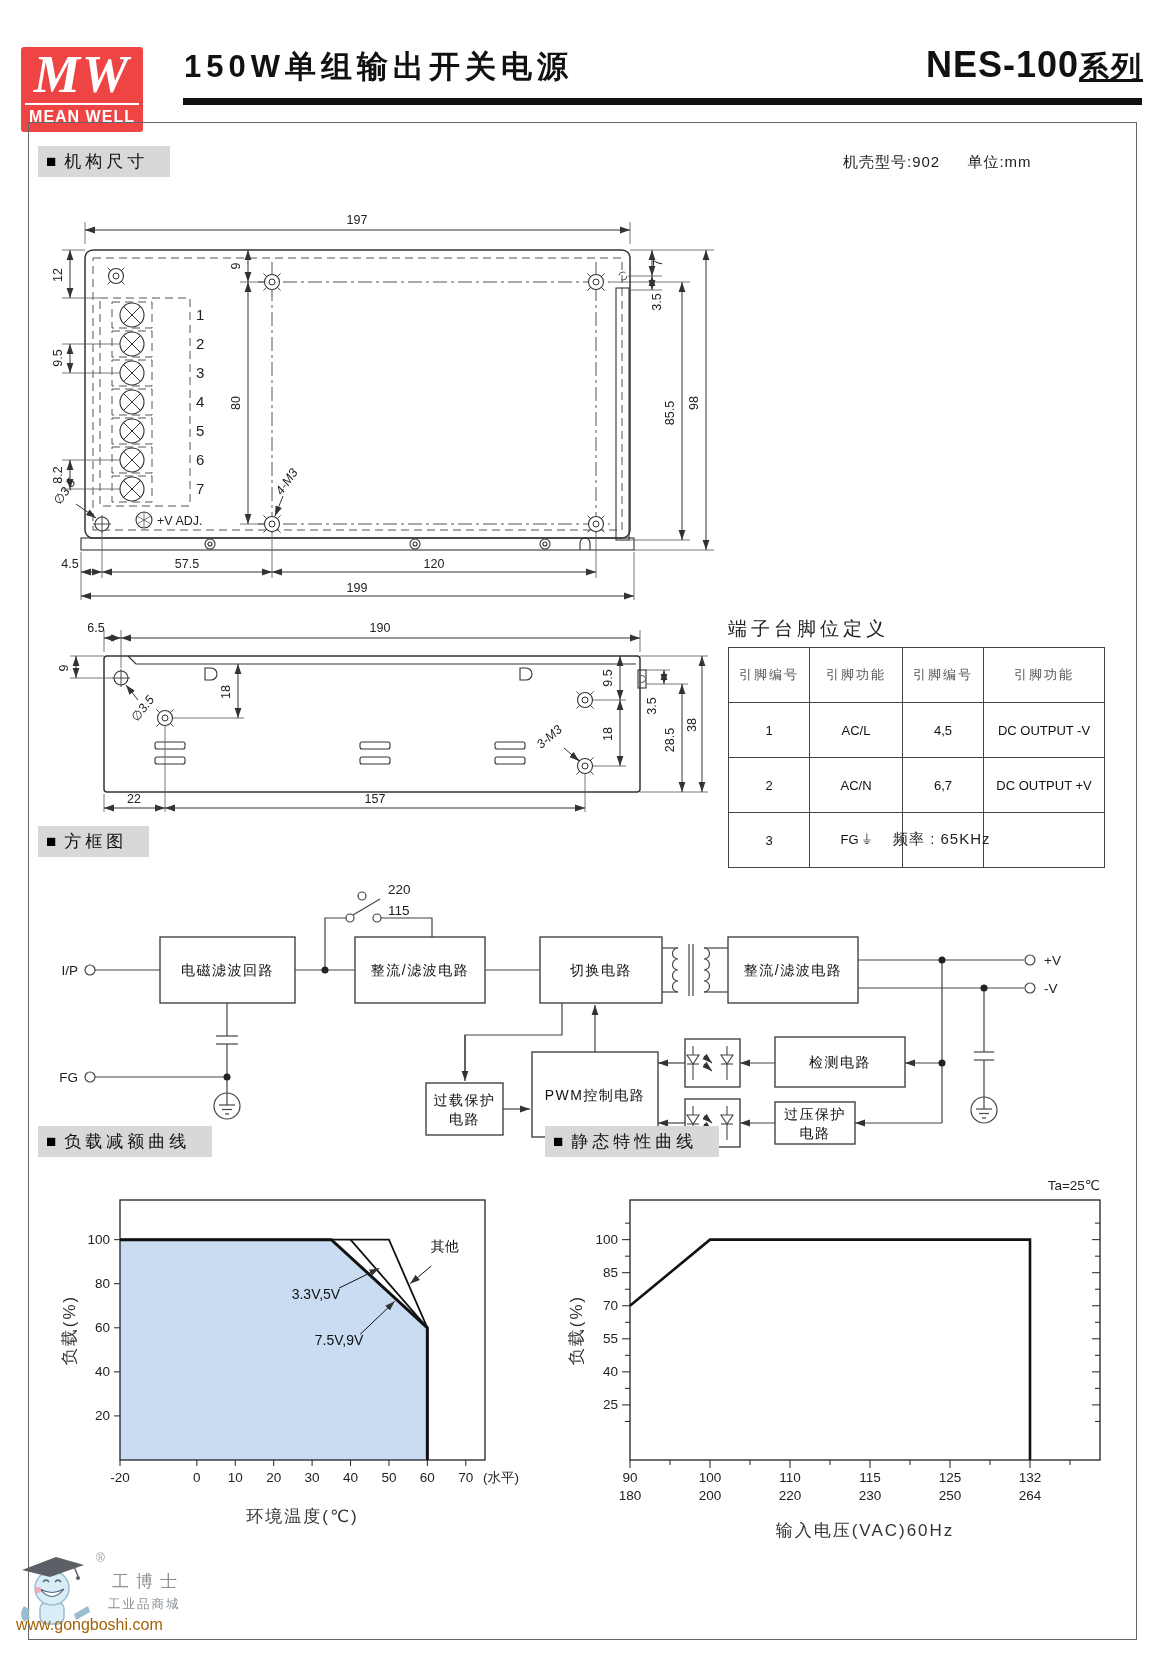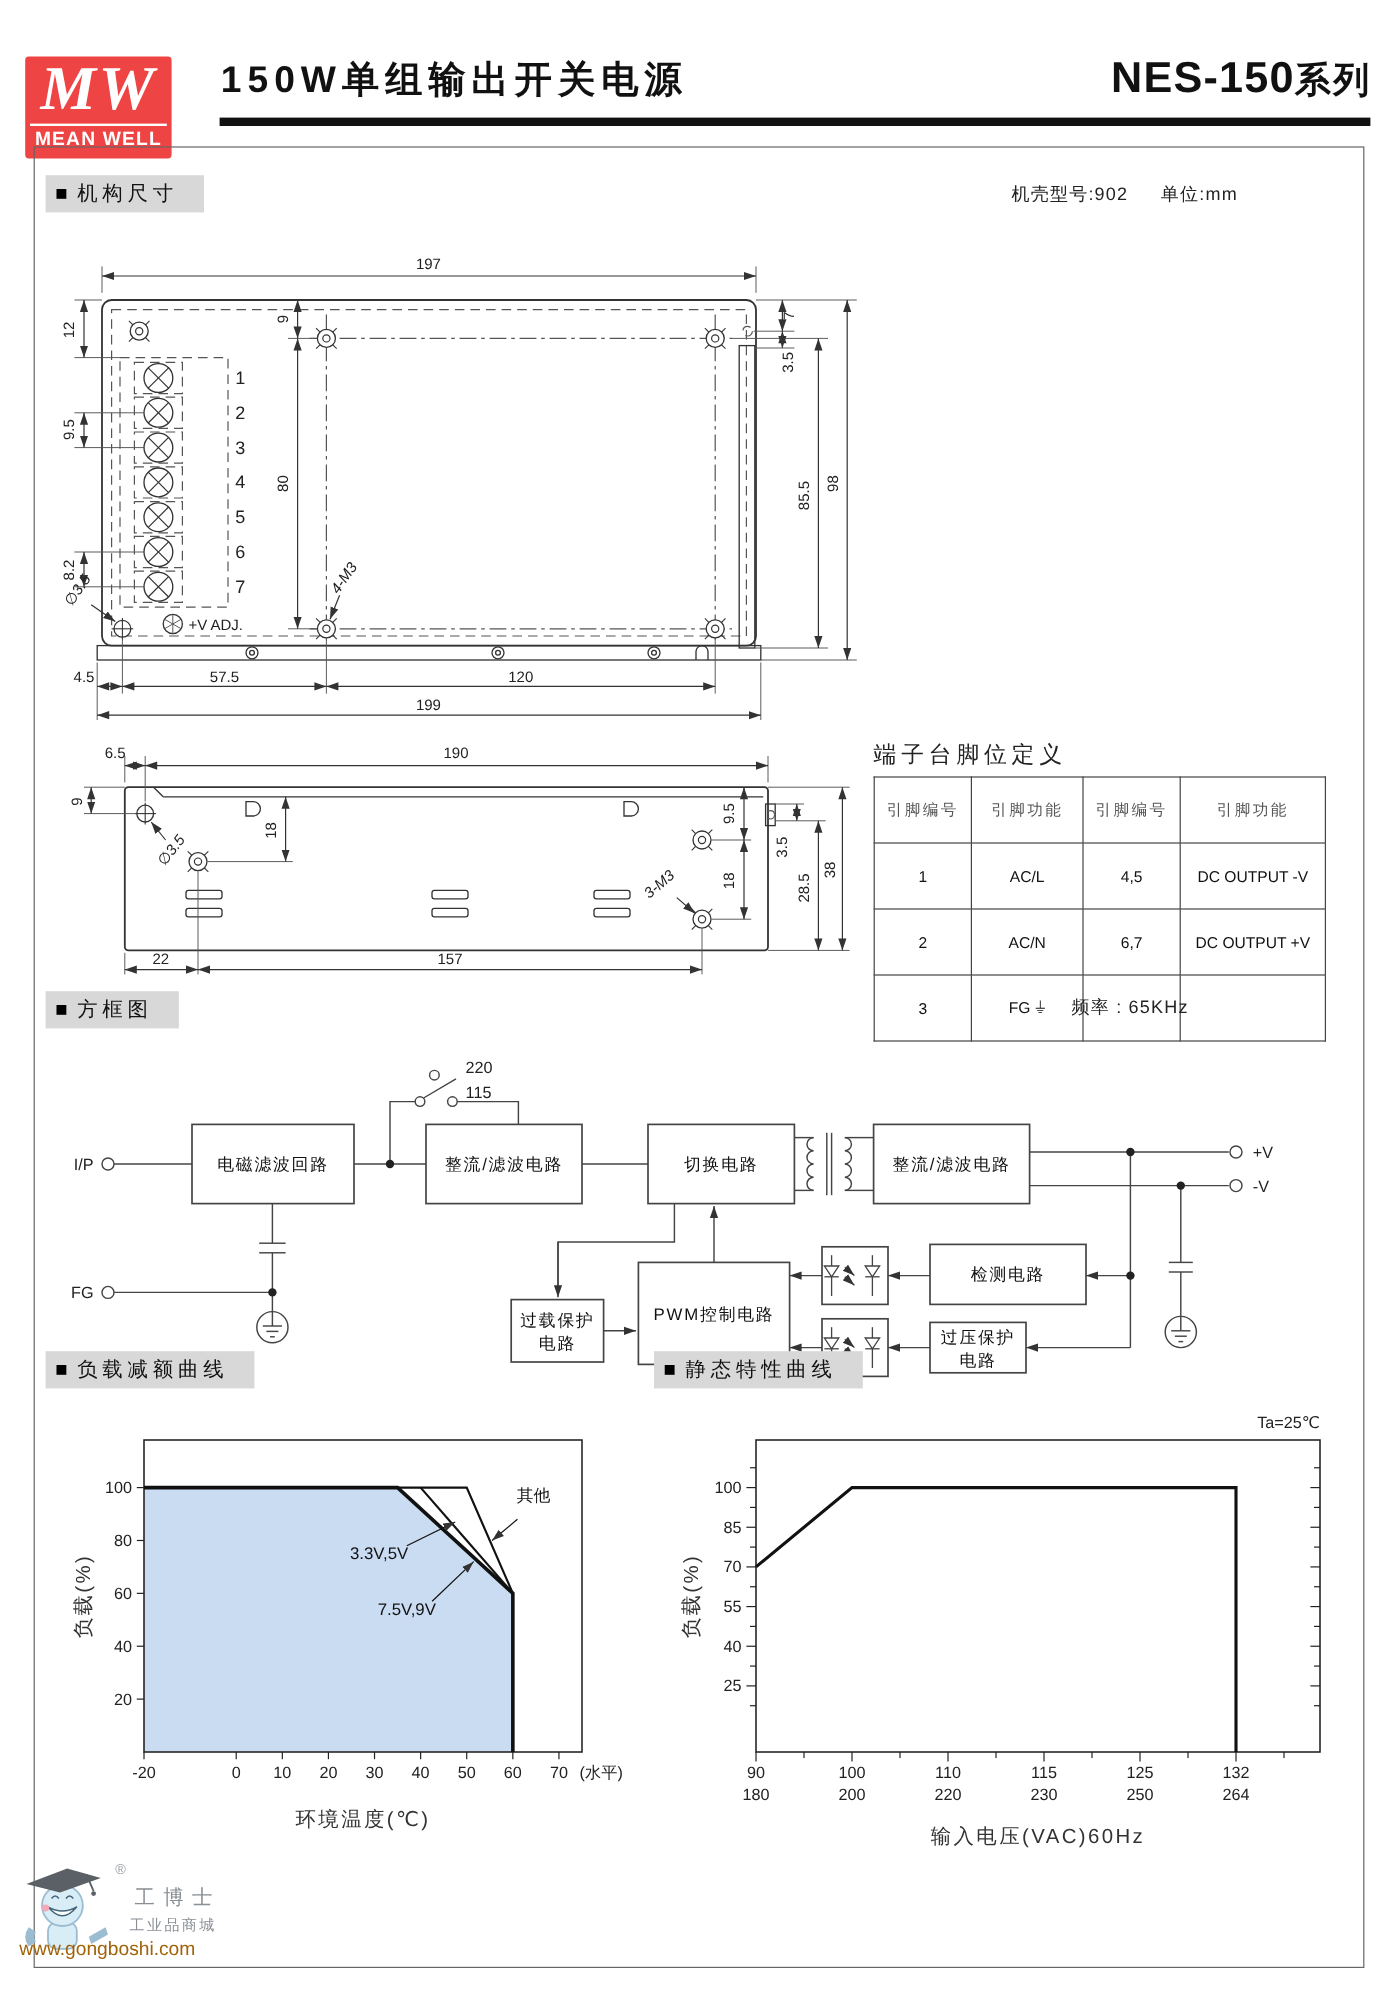--- a/index.html
+++ b/index.html
@@ -8,21 +8,21 @@
   .abs{position:absolute;}
   
   #logo{left:21px;top:15px;width:122px;height:85px;background:#ef4444;border-radius:3px;text-align:center;margin-top:32px;}
   #logo .mw{font-family:"Liberation Serif","DejaVu Serif",serif;font-style:italic;font-weight:bold;
             font-size:52px;color:#fff;line-height:56px;letter-spacing:2px;}
   #logo .bar{height:2px;background:#fff;margin:0 4px;}
   #logo .mwell{font-size:16px;font-weight:bold;color:#fff;letter-spacing:1px;line-height:24px;}
   #doc-title{left:184px;top:46px;font-size:31px;font-weight:bold;letter-spacing:5px;}
   #series{right:22px;top:44px;}
   #series .lat{font-size:36px;font-weight:bold;letter-spacing:1px;}
-  #series .cjk{font-size:30px;font-weight:bold;letter-spacing:2px;}
+  #series .cjk{font-size:30px;font-weight:bold;letter-spacing:2px;text-decoration:underline;}
   #hrule{left:183px;top:98px;width:959px;height:7px;background:#111;}
   #pborder{left:28px;top:122px;width:1107px;height:1516px;border:1px solid #666;}
   
   .sechead{background:#d8d8d8;padding:4px 22px 4px 8px;font-size:17px;letter-spacing:4px;color:#111;white-space:nowrap;}
   .sechead .sq{letter-spacing:0;margin-right:8px;color:#000;}
   .note{font-size:15px;color:#222;letter-spacing:1px;}
   
   .pin-title{font-size:19px;color:#222;letter-spacing:4px;margin-bottom:5px;}
   table.pin{border-collapse:collapse;border:1.5px solid #444;}
   table.pin th,table.pin td{border:1px solid #444;height:22px;text-align:center;font-size:13px;padding:16px 4px;}
@@ -104,21 +104,21 @@
     </defs>
   </svg>
 
   <div class="abs" id="logo">
     <div class="mw">MW</div>
     <div class="bar"></div>
     <div class="mwell">MEAN WELL</div>
   </div>
   <div class="abs" id="doc-title">150W单组输出开关电源</div>
   <div class="abs" id="series">
-    <span class="lat">NES-150</span><span class="cjk">系列</span>
+    <span class="lat">NES-100</span><span class="cjk">系列</span>
   </div>
   <div class="abs" id="hrule"></div>
   <div class="abs" id="pborder"></div>
 
   <div class="abs sechead" style="left:38px;top:146px;">
     <span class="sq">■</span><span>机构尺寸</span>
   </div>
   <div class="abs note" style="left:843px;top:153px;text-align:right;">
     <span>机壳型号:902</span>
     <span style="margin-left:22px;">单位:mm</span>

